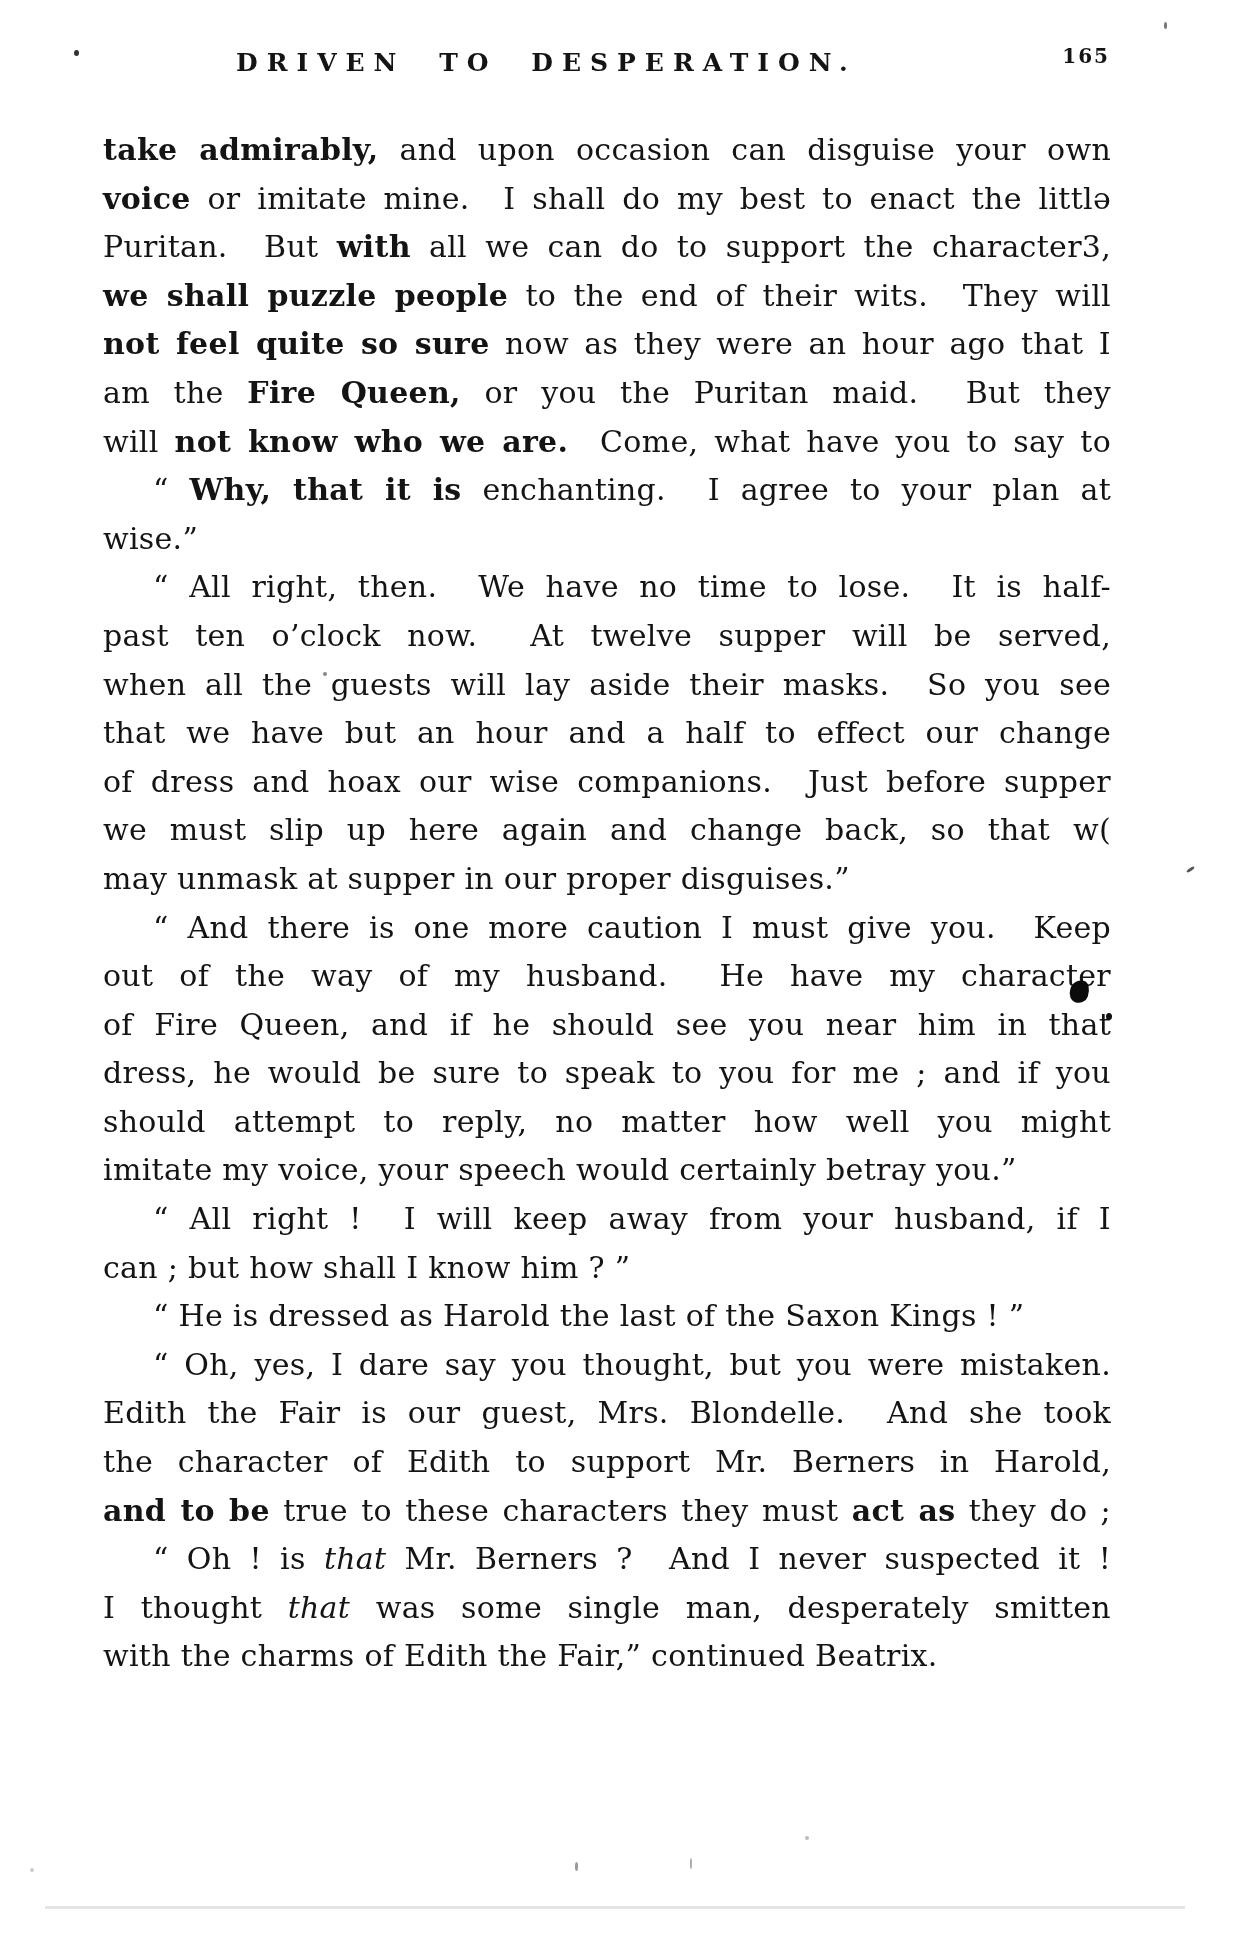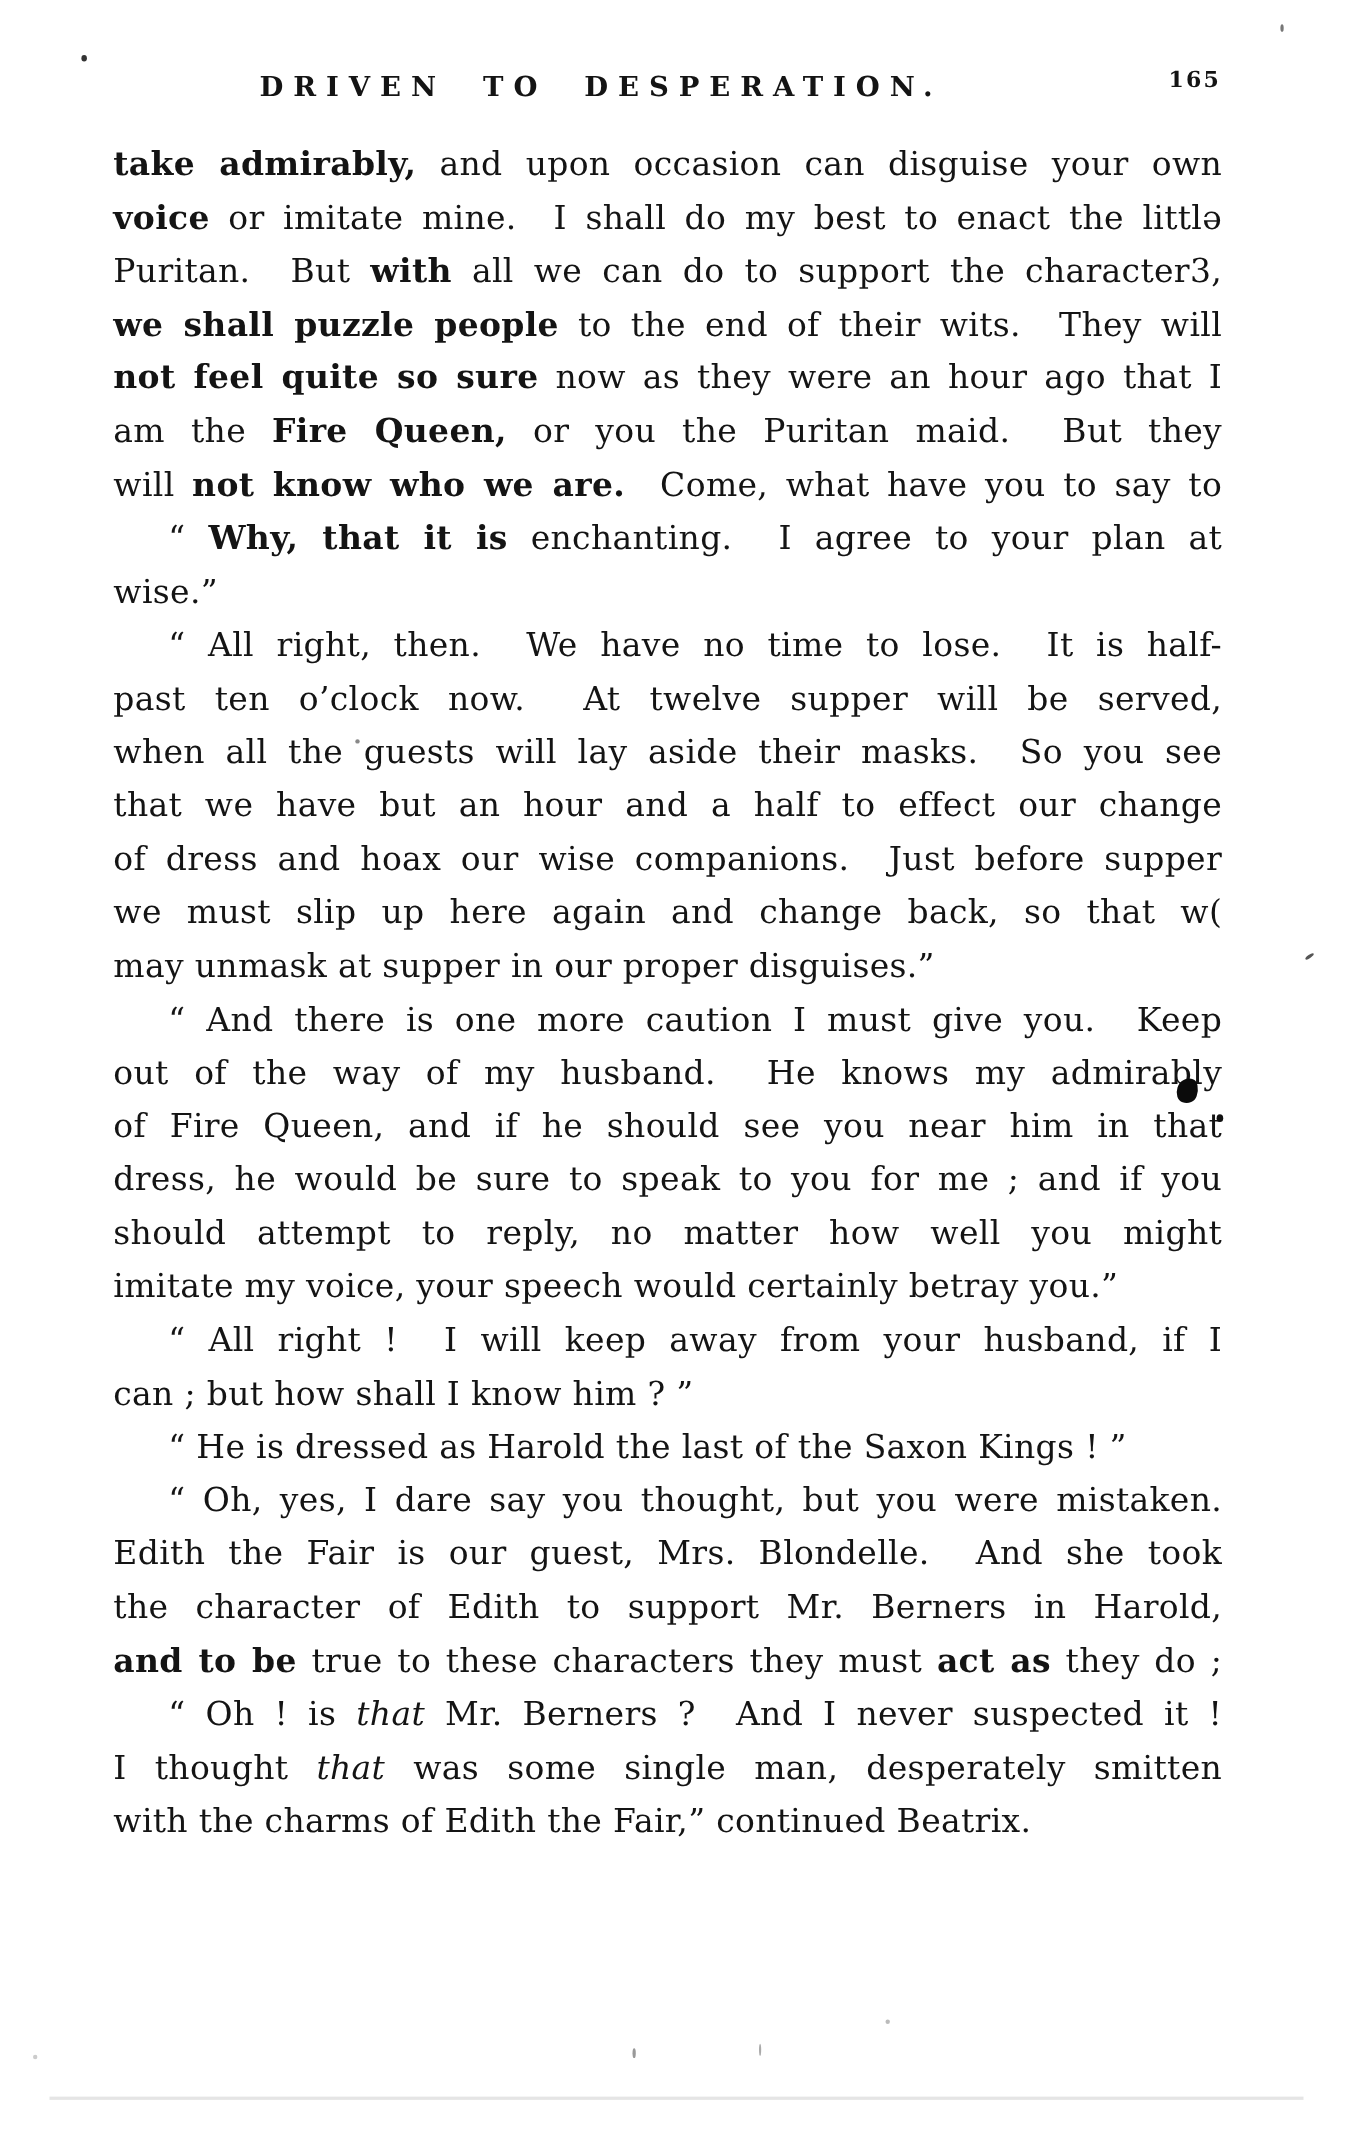--- a/index.html
+++ b/index.html
@@ -8,21 +8,21 @@
     background: #ffffff;
     position: relative;
     overflow: hidden;
     font-family: "DejaVu Serif", serif;
     color: #141414;
   }
   .page { position: absolute; inset: 0; }
 
   
   .running-head {
-    position: absolute; top: 58px; left: 0; width: 1234px; height: 50px;
+    position: absolute; top: 42px; left: 0; width: 1234px; height: 50px;
   }
   .head-title {
     position: absolute; left: 236px; top: 6px;
     font-size: 25px; font-weight: bold;
     letter-spacing: 9px; word-spacing: 16px;
     white-space: pre;
   }
   .page-number {
     position: absolute; right: 124px; top: 2px;
     font-size: 20px; font-weight: bold; letter-spacing: 2px;
@@ -100,21 +100,21 @@
         <div class="line indent"><span>“ All right, then.  We have no time to lose.  It is half-</span></div>
         <div class="line"><span>past ten o’clock now.  At twelve supper will be served,</span></div>
         <div class="line"><span>when all the guests will lay aside their masks.  So you see</span></div>
         <div class="line"><span>that we have but an hour and a half to effect our change</span></div>
         <div class="line"><span>of dress and hoax our wise companions.  Just before supper</span></div>
         <div class="line"><span>we must slip up here again and change back, so that w(</span></div>
         <div class="line unjust"><span>may unmask at supper in our proper disguises.”</span></div>
       </div>
       <div class="para">
         <div class="line indent"><span>“ And there is one more caution I must give you.  Keep</span></div>
-        <div class="line"><span>out of the way of my husband.  He knows my admirably</span></div>
+        <div class="line"><span>out of the way of my husband.  He have my character</span></div>
         <div class="line"><span>of Fire Queen, and if he should see you near him in that</span></div>
         <div class="line"><span>dress, he would be sure to speak to you for me ; and if you</span></div>
         <div class="line"><span>should attempt to reply, no matter how well you might</span></div>
         <div class="line unjust"><span>imitate my voice, your speech would certainly betray you.”</span></div>
       </div>
       <div class="para">
         <div class="line indent"><span>“ All right !  I will keep away from your husband, if I</span></div>
         <div class="line unjust"><span>can ; but how shall I know him ? ”</span></div>
       </div>
       <div class="para">

